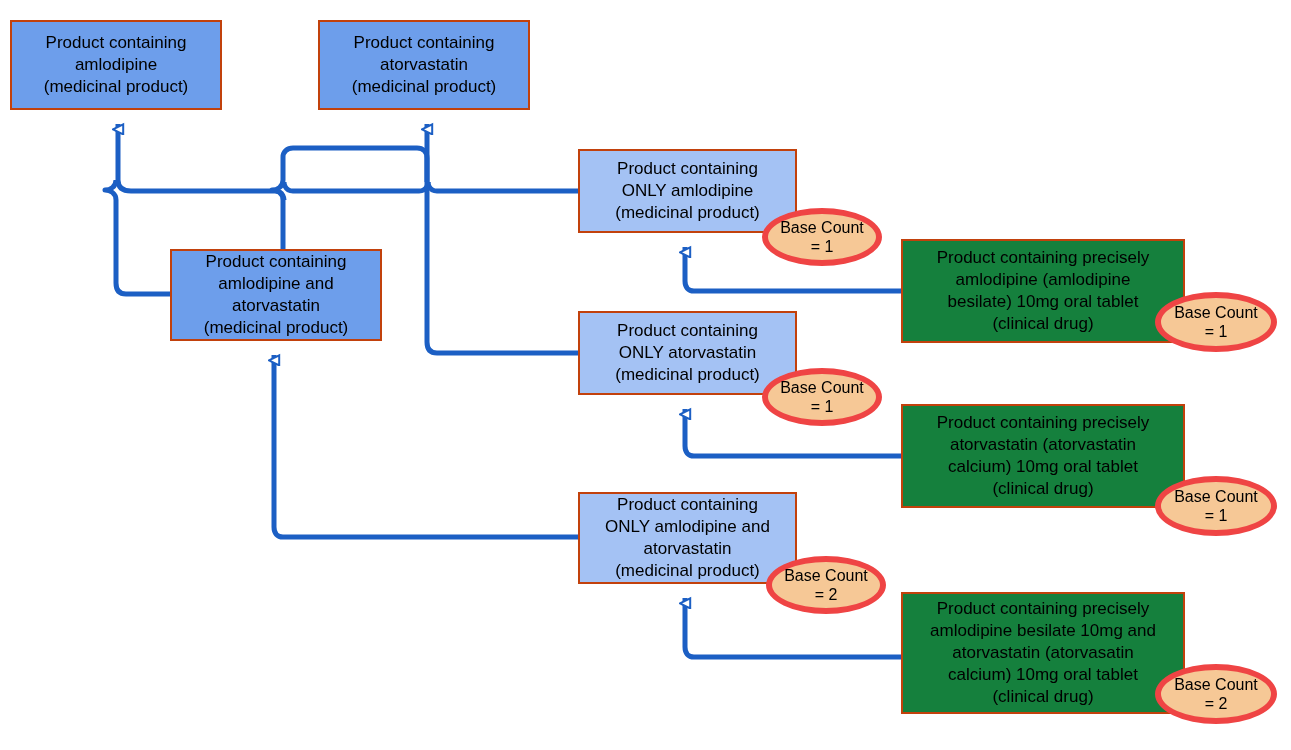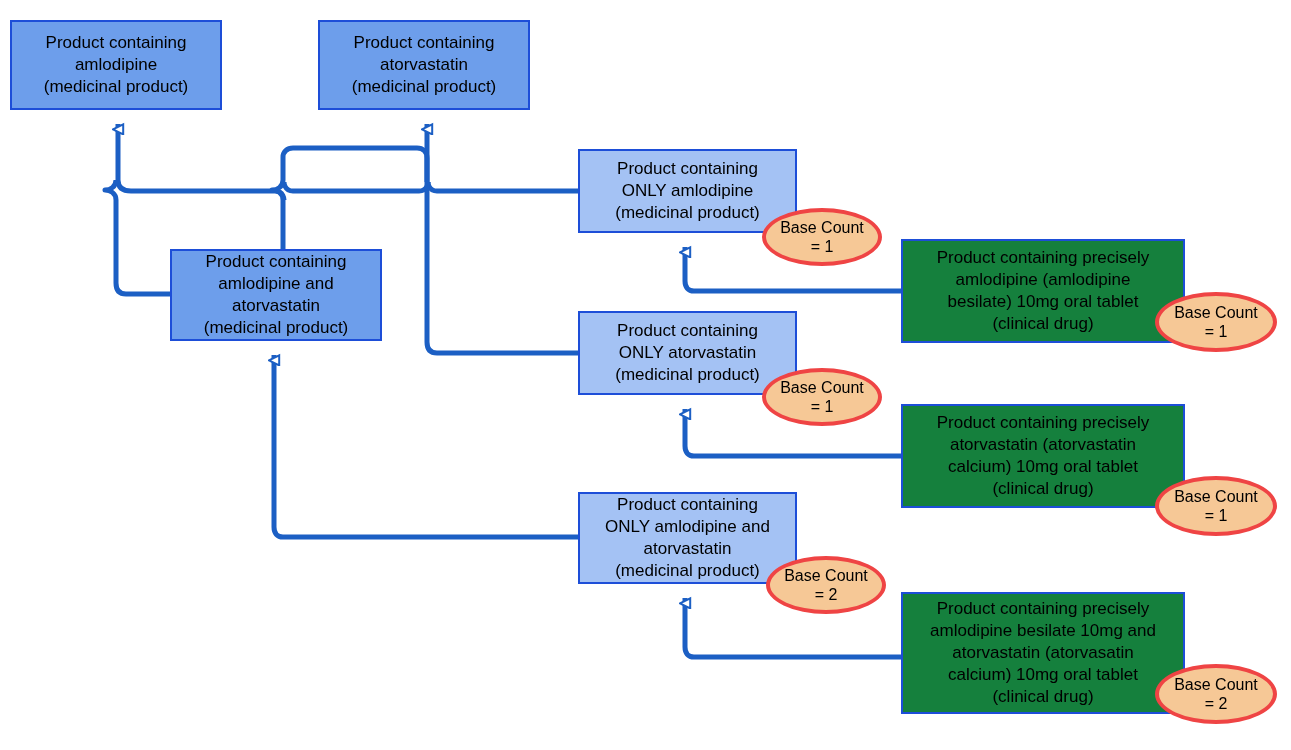--- a/index.html
+++ b/index.html
@@ -21,39 +21,39 @@
     position: absolute;
     left: 0;
     top: 0;
     width: 1291px;
     height: 750px;
     pointer-events: none;
   }
   .node {
     position: absolute;
     box-sizing: border-box;
-    border: 2px solid #1d4ed8;
+    border: 2px solid #c2410c;
     display: flex;
     align-items: center;
     justify-content: center;
     text-align: center;
     color: #000000;
     font-size: 17px;
     line-height: 22px;
     padding: 2px 10px;
     white-space: pre-line;
   }
   .node.concept-dark { background: #6d9eeb; }
   .node.concept-light { background: #a4c2f4; }
   .node.clinical-drug { background: #15803d; }
 
   .badge {
     position: absolute;
     box-sizing: border-box;
-    border: 4px solid #ef4444;
+    border: 6px solid #ef4444;
     background: #f6c896;
     border-radius: 50%;
     display: flex;
     flex-direction: column;
     align-items: center;
     justify-content: center;
     text-align: center;
     color: #000000;
     font-size: 16px;
     line-height: 19px;

